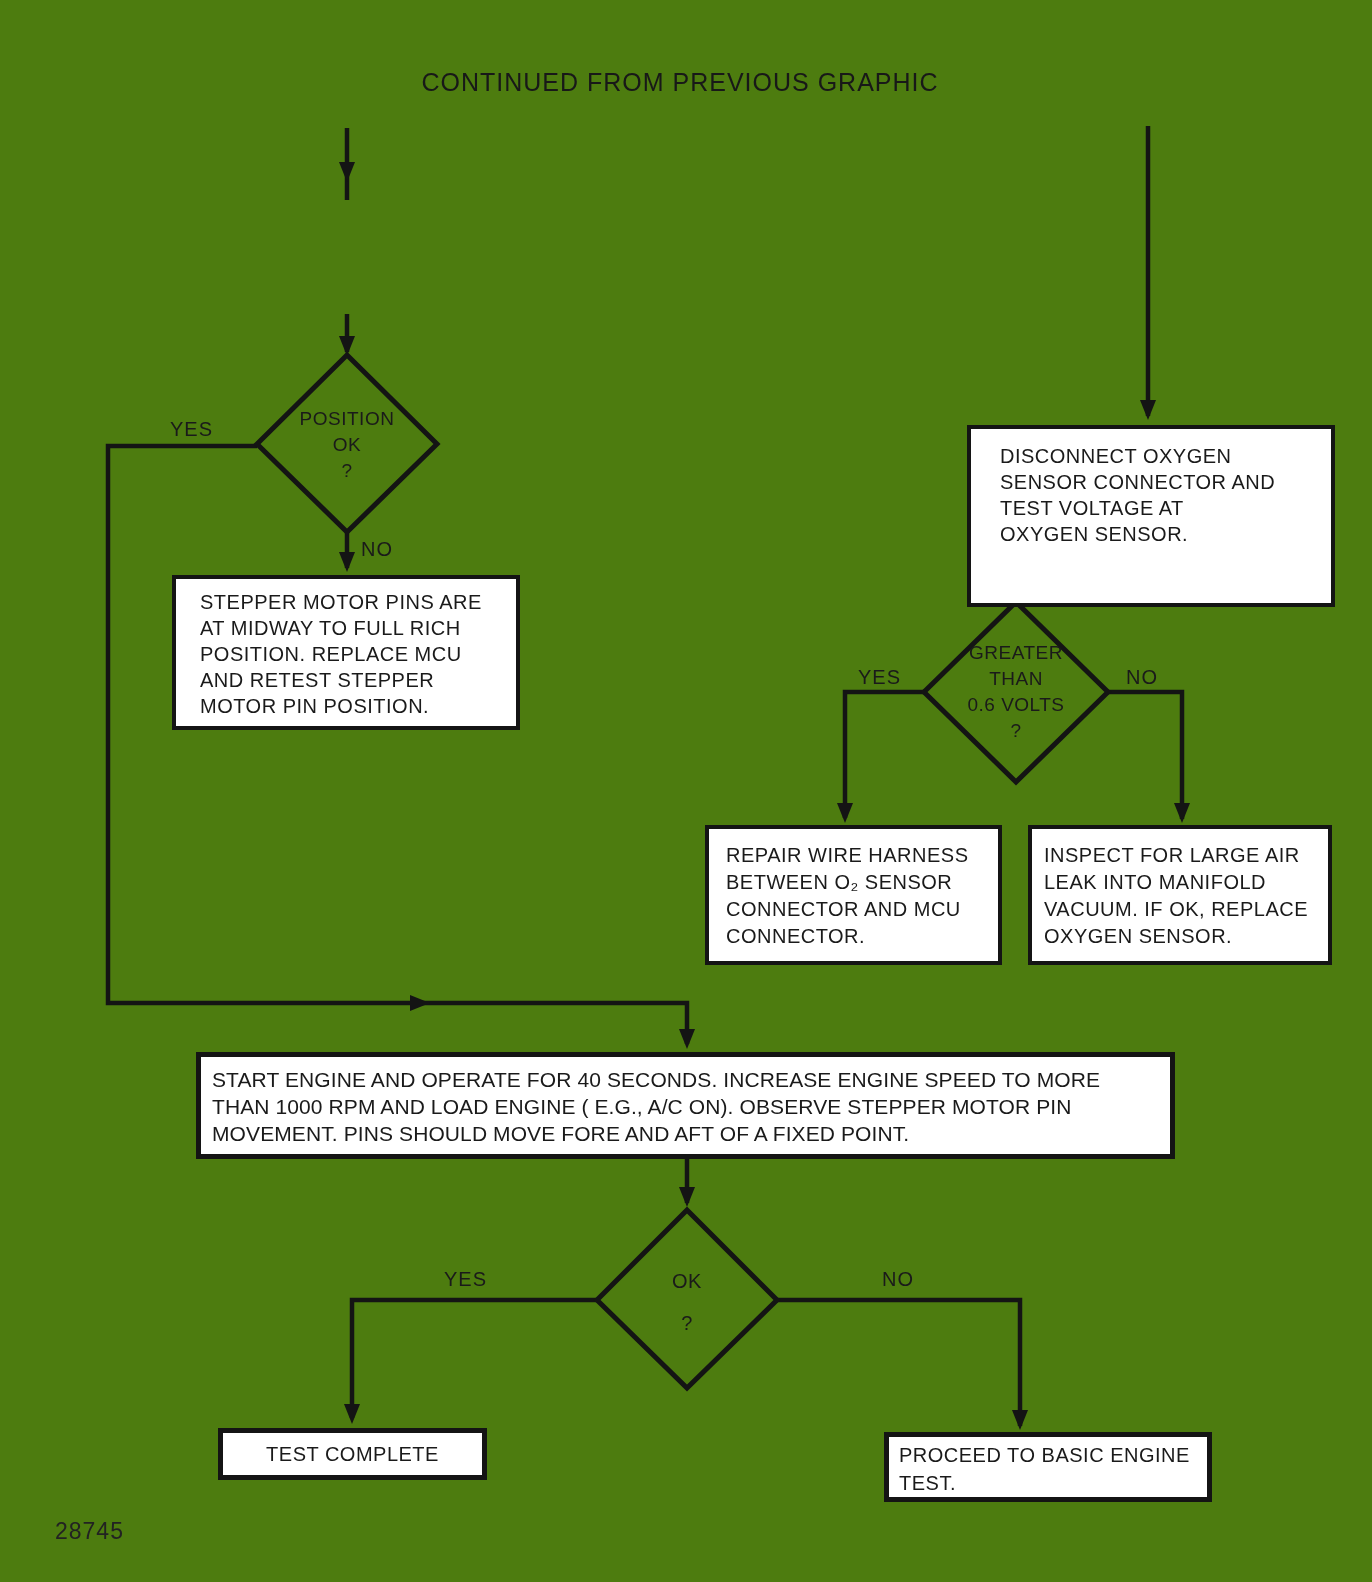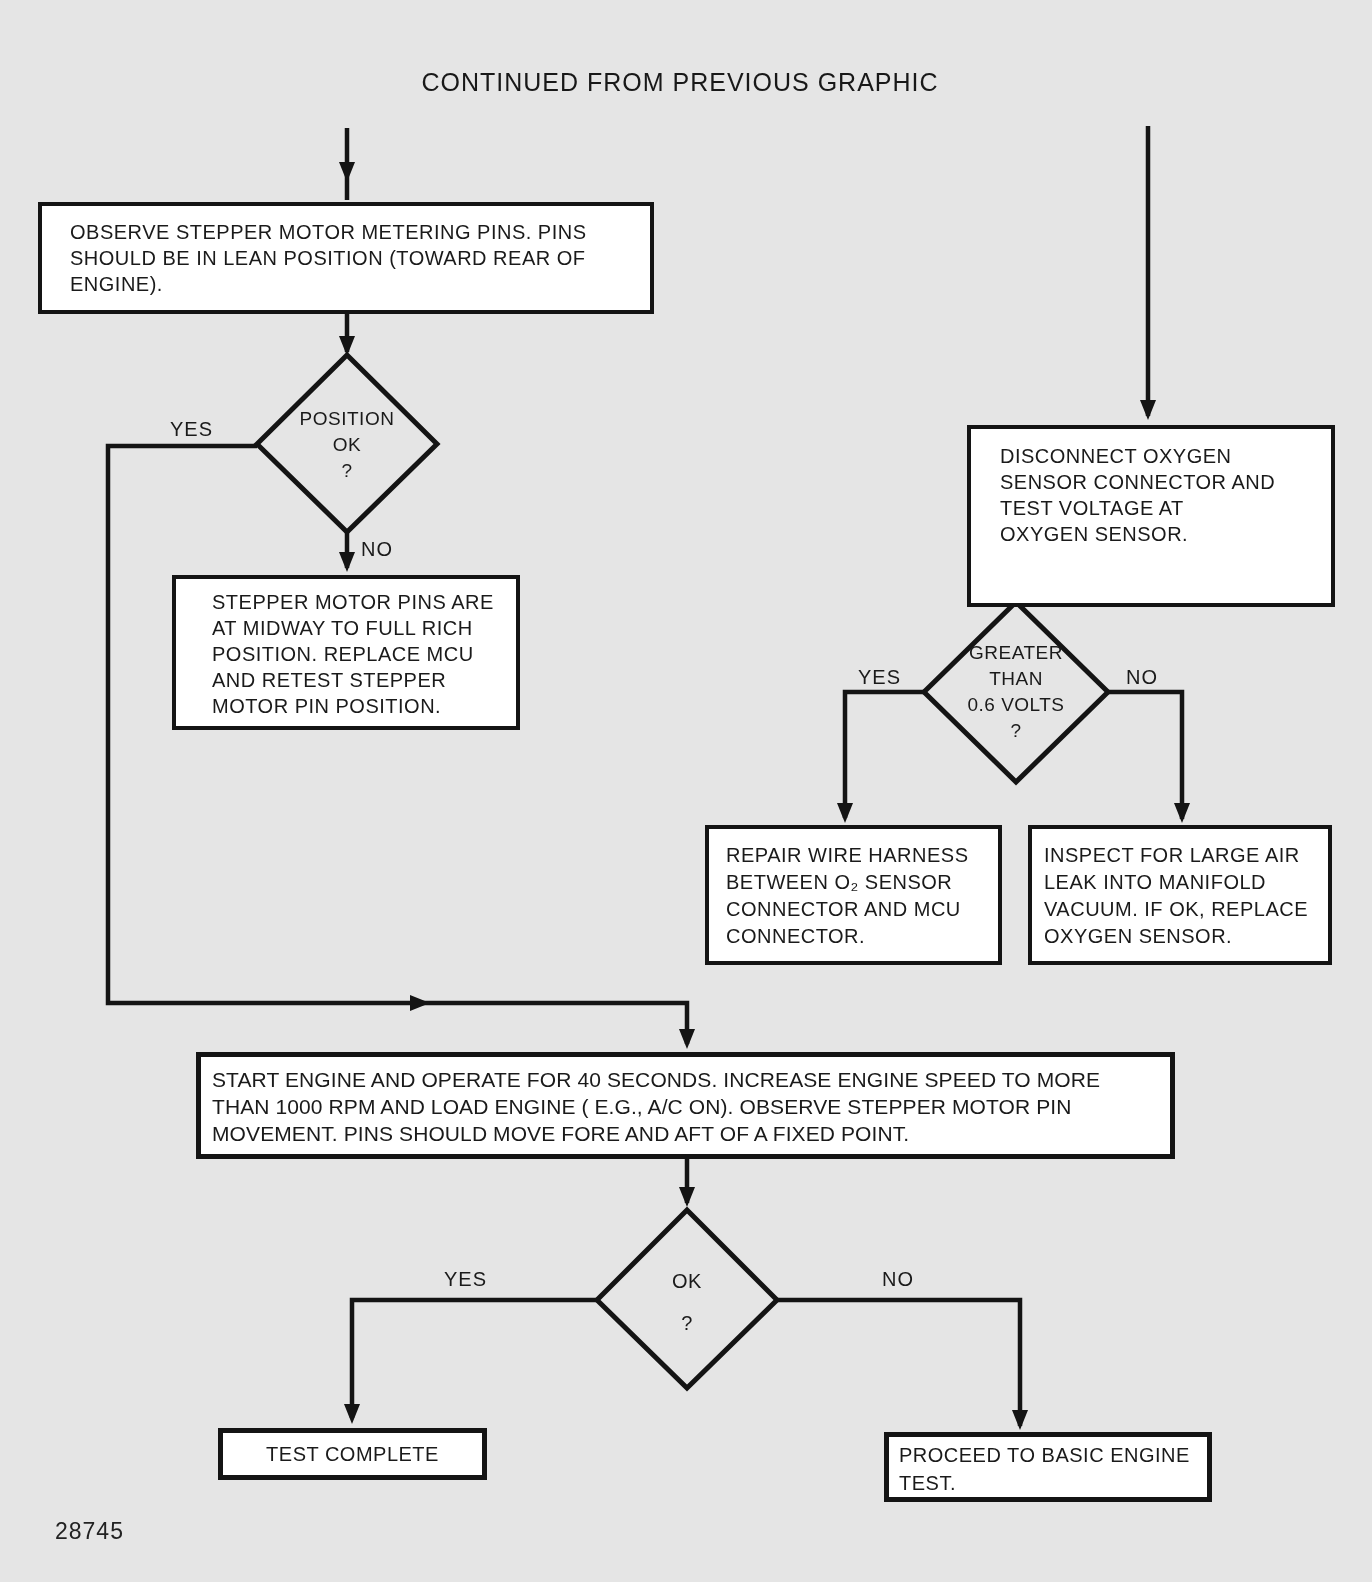--- a/index.html
+++ b/index.html
@@ -1,16 +1,16 @@
 <!DOCTYPE html>
 <html><head>
 <meta charset="utf-8">
 <style>
   html,body{margin:0;padding:0;background:#ffffff;}
-  #page{position:relative;width:1372px;height:1582px;background:#e5e5e5;overflow:hidden;
+  #page{position:relative;width:1372px;height:1582px;background:#4d7c0f;overflow:hidden;
         font-family:"Liberation Sans",sans-serif;color:#161616;}
   #wires{position:absolute;left:0;top:0;width:1372px;height:1582px;}
   .box{position:absolute;box-sizing:border-box;border:4px solid #141414;background:#ffffff;}
   .box-thick{border-width:5px;}
   .node-text{white-space:pre-line;font-size:20px;line-height:26px;letter-spacing:0.5px;color:#1a1a1a;}
   .diamond-label{position:absolute;text-align:center;white-space:pre-line;
                  font-size:19px;line-height:26px;letter-spacing:0.5px;color:#1a1a1a;}
   .branch-label{position:absolute;font-size:20px;letter-spacing:1px;color:#1a1a1a;}
   .title{position:absolute;left:340px;top:68px;width:680px;text-align:center;
          font-size:25px;letter-spacing:1px;color:#181818;}
@@ -64,28 +64,23 @@
       <polygon points="845,823 837,803 853,803"></polygon>
       <polygon points="1182,823 1174,803 1190,803"></polygon>
       <polygon points="687,1207 679,1187 695,1187"></polygon>
       <polygon points="352,1424 344,1404 360,1404"></polygon>
       <polygon points="1020,1430 1012,1410 1028,1410"></polygon>
     </g>
   </svg>
 
   <div class="title">CONTINUED FROM PREVIOUS GRAPHIC</div>
 
-  <div class="box" style="left:38px;top:202px;width:616px;height:112px;">
-    <div class="node-text" style="padding:13px 10px 0 28px;">OBSERVE STEPPER MOTOR METERING PINS. PINS
-SHOULD BE IN LEAN POSITION (TOWARD REAR OF
-ENGINE).</div>
-  </div>
 
   <div class="box" style="left:172px;top:575px;width:348px;height:155px;">
-    <div class="node-text" style="padding:10px 6px 0 36px;">STEPPER MOTOR PINS ARE
+    <div class="node-text" style="padding:10px 6px 0 24px;">STEPPER MOTOR PINS ARE
 AT MIDWAY TO FULL RICH
 POSITION. REPLACE MCU
 AND RETEST STEPPER
 MOTOR PIN POSITION.</div>
   </div>
 
   <div class="box" style="left:967px;top:425px;width:368px;height:182px;">
     <div class="node-text" style="padding:14px 6px 0 29px;">DISCONNECT OXYGEN
 SENSOR CONNECTOR AND
 TEST VOLTAGE AT

